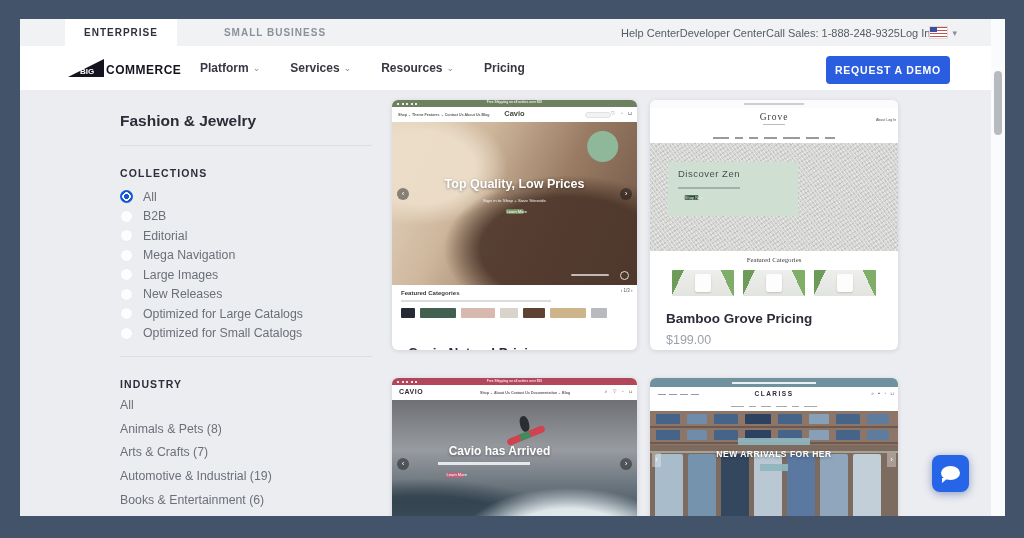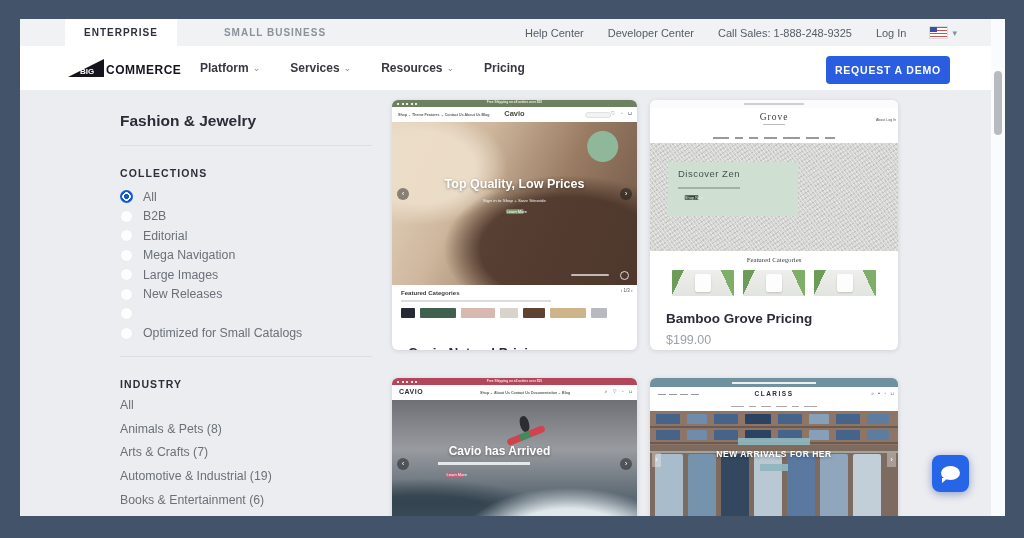--- a/index.html
+++ b/index.html
@@ -8,21 +8,21 @@
 
   .page { position:absolute; left:20px; top:19px; width:985px; height:497px; background:#fff; overflow:hidden; }
 
   
   .utilbar { position:absolute; left:0; top:0; width:100%; height:27px; background:#f1f2f4; }
   .utab { position:absolute; top:0; height:27px; display:flex; align-items:center; justify-content:center;
           font-size:10px; font-weight:bold; letter-spacing:1px; color:#8b919b; cursor:pointer; }
   .utab.active { background:#fff; color:#322f3d; }
   .utab-1 { left:45px; width:112px; }
   .utab-2 { left:166px; width:120px;margin-left:29px; }
-  .util-right { position:absolute; right:48px; top:0; height:27px; display:flex; align-items:center; gap:24px;
+  .util-right { position:absolute; right:48px; top:0; height:27px; display:flex; align-items:center; 
                 font-size:11px; color:#565b66; }
   .util-link { cursor:pointer; white-space:nowrap; }
   .locale { display:flex; align-items:center; gap:5px; cursor:pointer; }
   .flag { width:17px; height:11px; position:relative; display:inline-block;
           background:repeating-linear-gradient(to bottom,#c85050 0 1.5px,#fff 1.5px 3px); box-shadow:0 0 0 1px #d8dadd; }
   .flag::after { content:""; position:absolute; left:0; top:0; width:7px; height:5px; background:#3a4fa0; }
   .locale .chev { font-size:9px; color:#8a8f98; }
 
   
   .mainnav { position:absolute; left:0; top:27px; width:100%; height:44px; background:#fff; }
@@ -287,20 +287,21 @@
       <div class="radio-row">
         <span class="radio"></span>
         <span class="radio-label">Large Images</span>
       </div>
       <div class="radio-row">
         <span class="radio"></span>
         <span class="radio-label">New Releases</span>
       </div>
       <div class="radio-row">
         <span class="radio"></span>
+        <span class="radio-label">Optimized for Large Catalogs</span>
       </div>
       <div class="radio-row">
         <span class="radio"></span>
         <span class="radio-label">Optimized for Small Catalogs</span>
       </div>
     </div>
 
     <div class="divider div-2"></div>
     <div class="side-head head-ind">INDUSTRY</div>
     <div class="ind-list">

